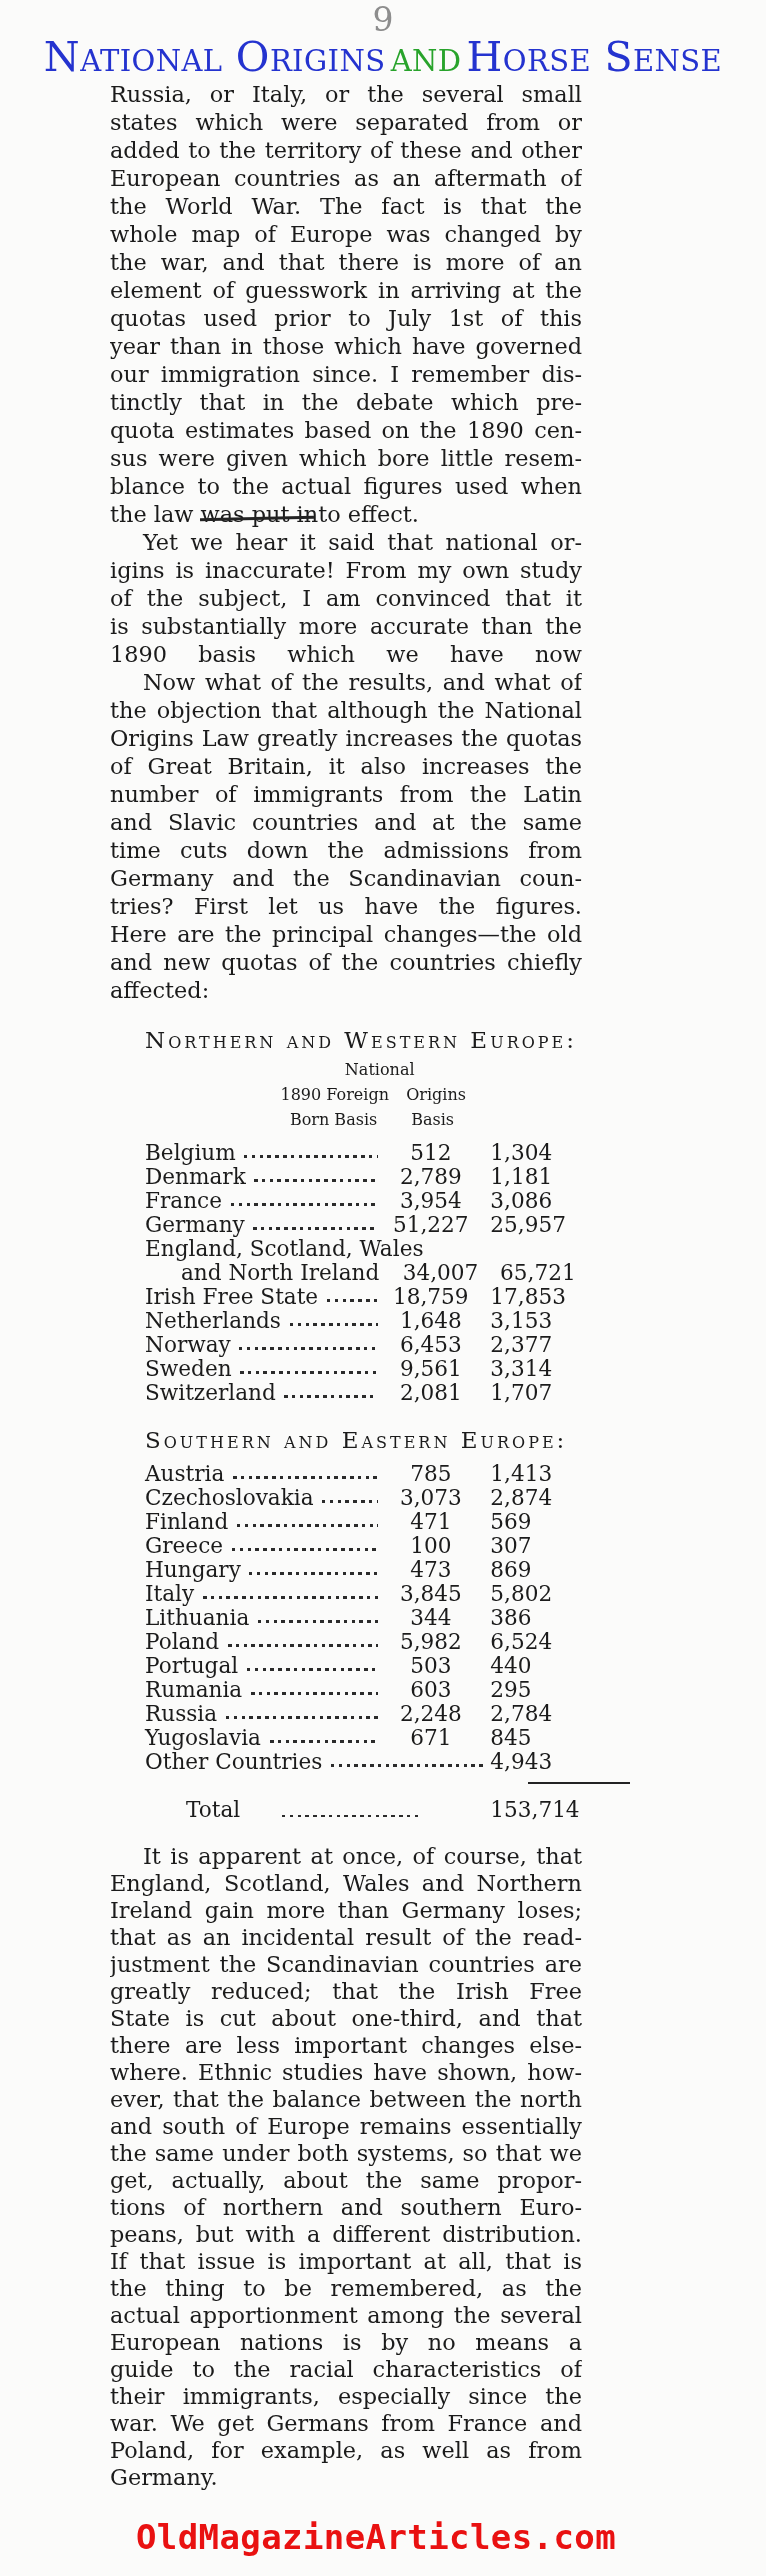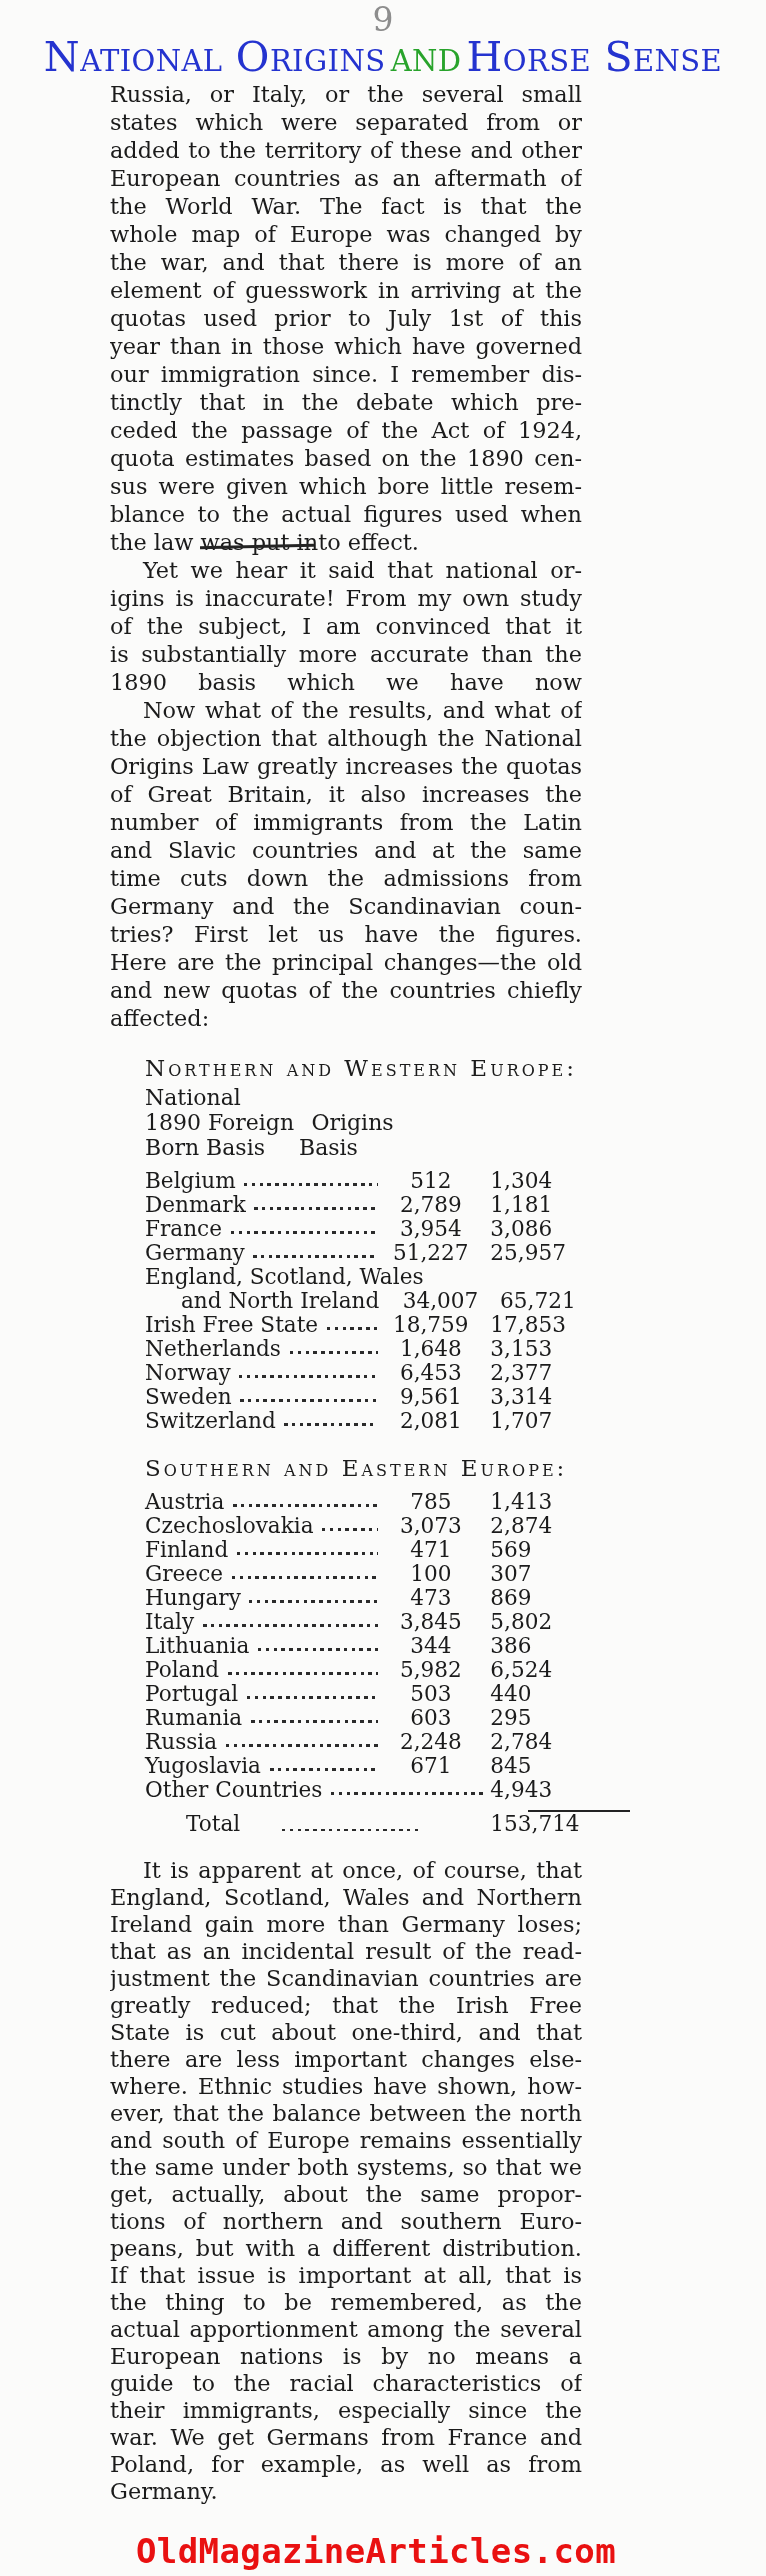--- a/index.html
+++ b/index.html
@@ -36,38 +36,38 @@
   }
   
   .tbl{margin:0 149px 0 145px;width:472px;}
   .tbl1{margin-top:22.4px;}
   .tbl2{margin-top:21px;}
   .sect{
     font-variant:small-caps;font-size:23px;letter-spacing:3px;
     line-height:29px;height:29px;white-space:nowrap;
   }
   .hdrs{margin-top:1.7px;}
-  .hdr-line{display:flex;justify-content:flex-start;font-size:22px;line-height:25px;height:25px;}
+  .hdr-line{display:flex;justify-content:center;font-size:16px;line-height:25px;height:25px;}
   .h-nat{padding-right:2.6px;}
   .h-or{margin-left:17.3px;margin-right:15.5px;}
   .h-ba{margin-left:34px;margin-right:18px;}
   .rows{margin-top:9px;}
   .tbl2 .rows{margin-top:7px;}
   .trow{display:flex;font-size:21.6px;line-height:24px;height:24px;}
   .tlabel{white-space:pre;}
   .lab2{padding-left:36px;}
   .leader{
     flex:1;align-self:flex-end;height:2.6px;margin:0 5.2px 7px 8.6px;
     background:repeating-linear-gradient(90deg,#2b2b2b 0 3.5px,transparent 3.5px 7.8px);
   }
   .c1{width:95px;text-align:center;padding-right:12px;flex:none;}
   .c2{width:112px;margin-right:14.7px;flex:none;}
   .trow.noc1 .c1{width:0;padding:0;}
   .rule{width:102px;border-top:2.6px solid #232323;margin:8.6px -13px 0 auto;}
-  .total-row{height:26px;gap:33px;}
+  .total-row{margin-top:14px;height:26px;gap:33px;}
   .total-label{padding-left:41px;}
   .content.bottom{margin-top:19px;}
   .footer{
     margin:28px 0 0 136px;
     font-family:"DejaVu Sans Mono", monospace;font-weight:bold;
     font-size:34px;line-height:36px;letter-spacing:0.4px;
     color:var(--red,#e91111);white-space:nowrap;
   }
 </style>
 </head>
@@ -85,21 +85,20 @@
       <div class="line">added to the territory of these and other</div>
       <div class="line">European countries as an aftermath of</div>
       <div class="line">the World War.  The fact is that the</div>
       <div class="line">whole map of Europe was changed by</div>
       <div class="line">the war, and that there is more of an</div>
       <div class="line">element of guesswork in arriving at the</div>
       <div class="line">quotas used prior to July 1st of this</div>
       <div class="line">year than in those which have governed</div>
       <div class="line">our immigration since.  I remember dis-</div>
       <div class="line">tinctly that in the debate which pre-</div>
-      <div class="line">ceded the passage of the Act of 1924,</div>
       <div class="line">quota estimates based on the 1890 cen-</div>
       <div class="line">sus were given which bore little resem-</div>
       <div class="line">blance to the actual figures used when</div>
       <div class="line nojust strike-artifact">the law was put into effect.</div>
       <div class="line indent">Yet we hear it said that national or-</div>
       <div class="line">igins is inaccurate!  From my own study</div>
       <div class="line">of the subject, I am convinced that it</div>
       <div class="line">is substantially more accurate than the</div>
       <div class="line">1890 basis which we have now discarded.</div>
       <div class="line indent">Now what of the results, and what of</div>

